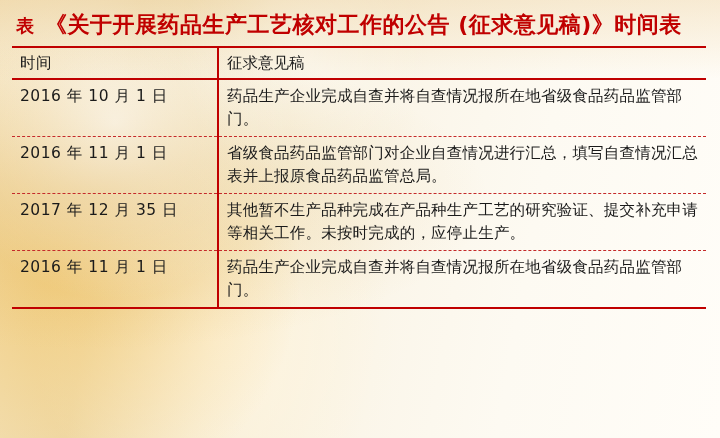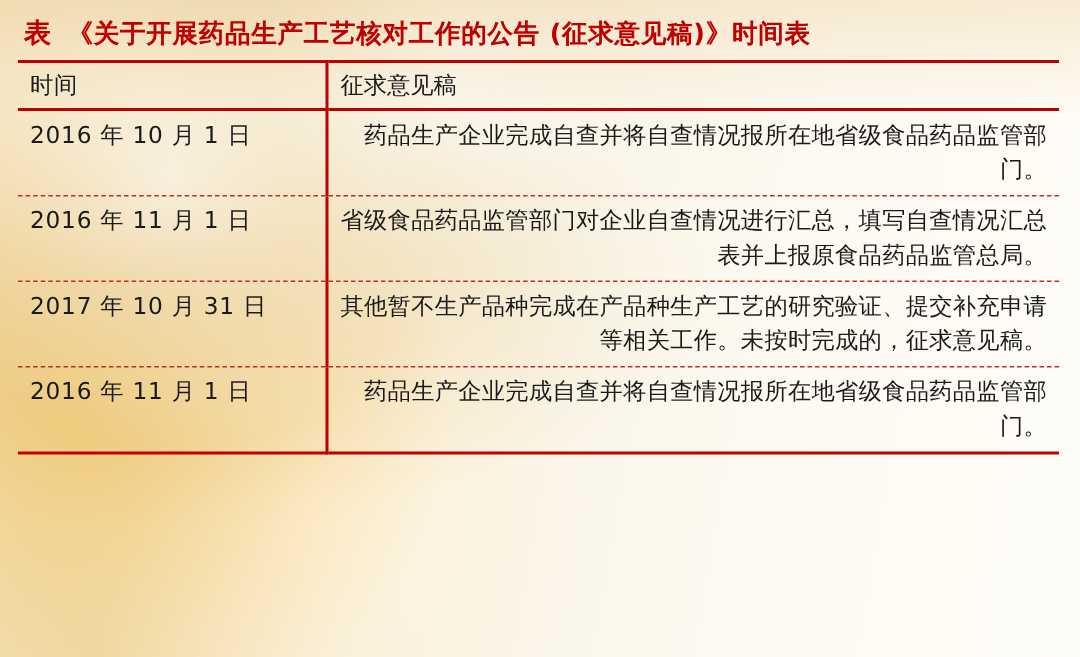--- a/index.html
+++ b/index.html
@@ -47,21 +47,21 @@
   }
   .title-tag {
     color: #c00000;
     font-size: 18px;
     font-weight: bold;
     letter-spacing: 1px;
     white-space: nowrap;
   }
   .title-main {
     color: #c00000;
-    font-size: 17px;
+    font-size: 22px;
     font-weight: bold;
     letter-spacing: 0.5px;
     white-space: nowrap;
   }
   table.schedule {
     width: 694px;
     border-collapse: collapse;
     table-layout: fixed;
     background: transparent;
   }
@@ -98,21 +98,20 @@
   table.schedule td.col-time {
     border-right: 2px solid #c00000;
     letter-spacing: 0.5px;
   }
   td.col-time {
     white-space: nowrap;
     margin-left: 38px;
   }
   td.col-task {
     letter-spacing: 0.2px;
-    text-align: right;
   }
 </style>
 </head>
 <body>
 
 <div class="page">
   <div class="content">
 
     <div class="title-row">
       <span class="title-tag">表</span>
@@ -133,22 +132,22 @@
       <tbody>
         <tr>
           <td class="col-time">2016 年 10 月 1 日</td>
           <td class="col-task">药品生产企业完成自查并将自查情况报所在地省级食品药品监管部门。</td>
         </tr>
         <tr>
           <td class="col-time">2016 年 11 月 1 日</td>
           <td class="col-task">省级食品药品监管部门对企业自查情况进行汇总，填写自查情况汇总表并上报原食品药品监管总局。</td>
         </tr>
         <tr>
-          <td class="col-time">2017 年 10 月 31 日</td>
-          <td class="col-task">其他暂不生产品种完成在产品种生产工艺的研究验证、提交补充申请等相关工作。未按时完成的，征求意见稿。</td>
+          <td class="col-time">2017 年 12 月 35 日</td>
+          <td class="col-task">其他暂不生产品种完成在产品种生产工艺的研究验证、提交补充申请等相关工作。未按时完成的，应停止生产。</td>
         </tr>
         <tr>
           <td class="col-time">2016 年 11 月 1 日</td>
           <td class="col-task">药品生产企业完成自查并将自查情况报所在地省级食品药品监管部门。</td>
         </tr>
       </tbody>
     </table>
 
   </div>
 </div>

